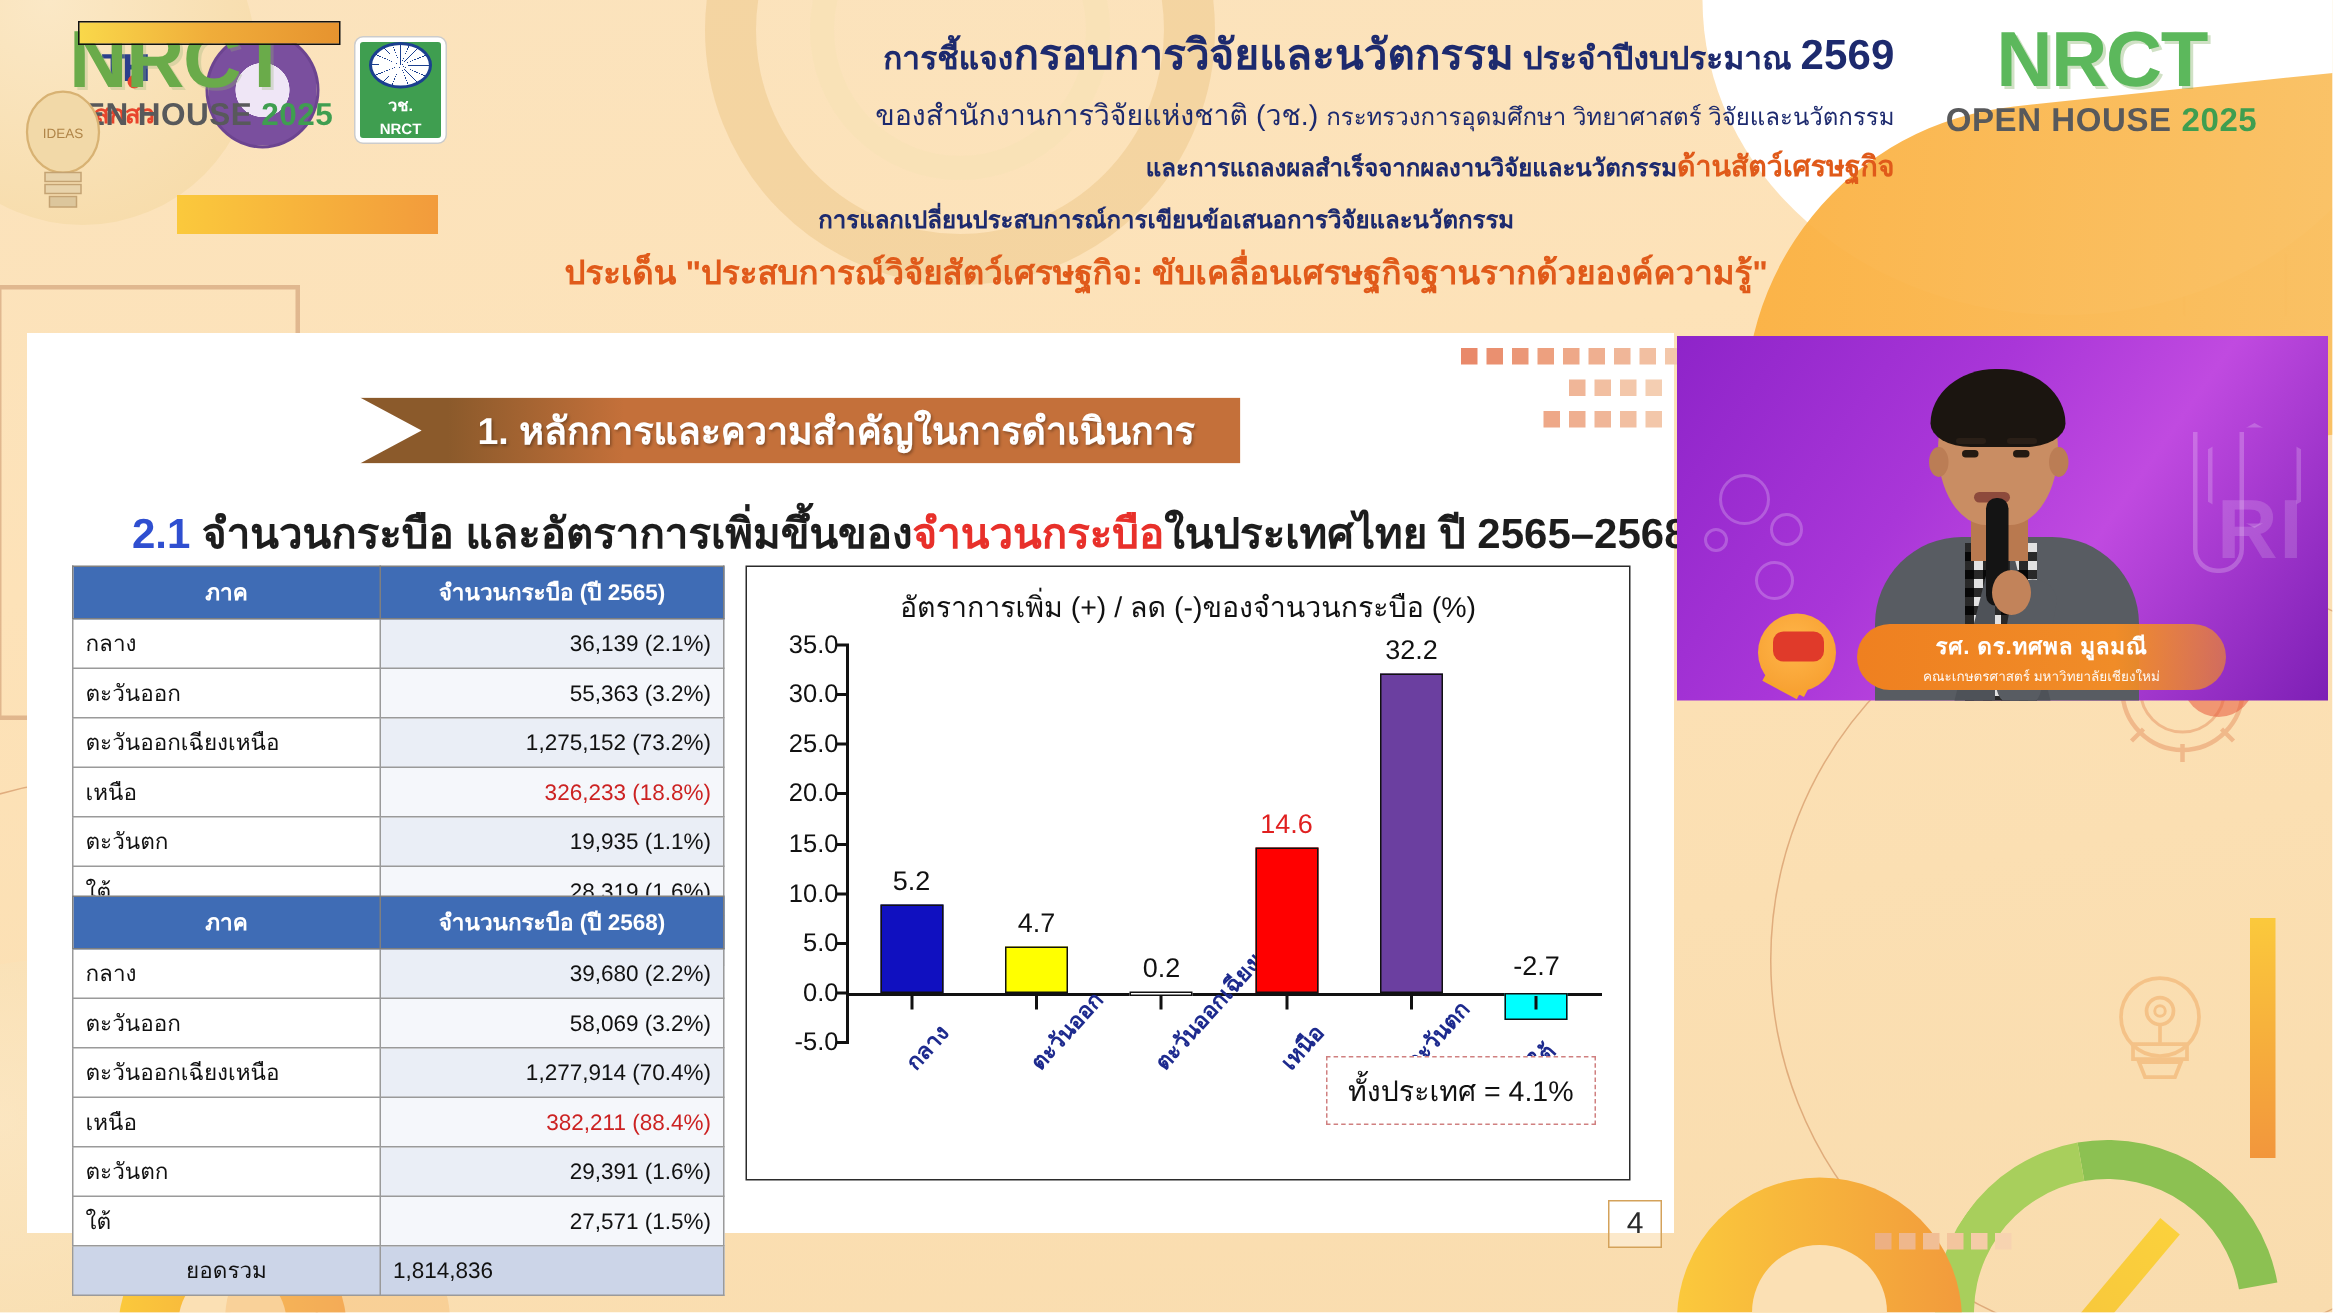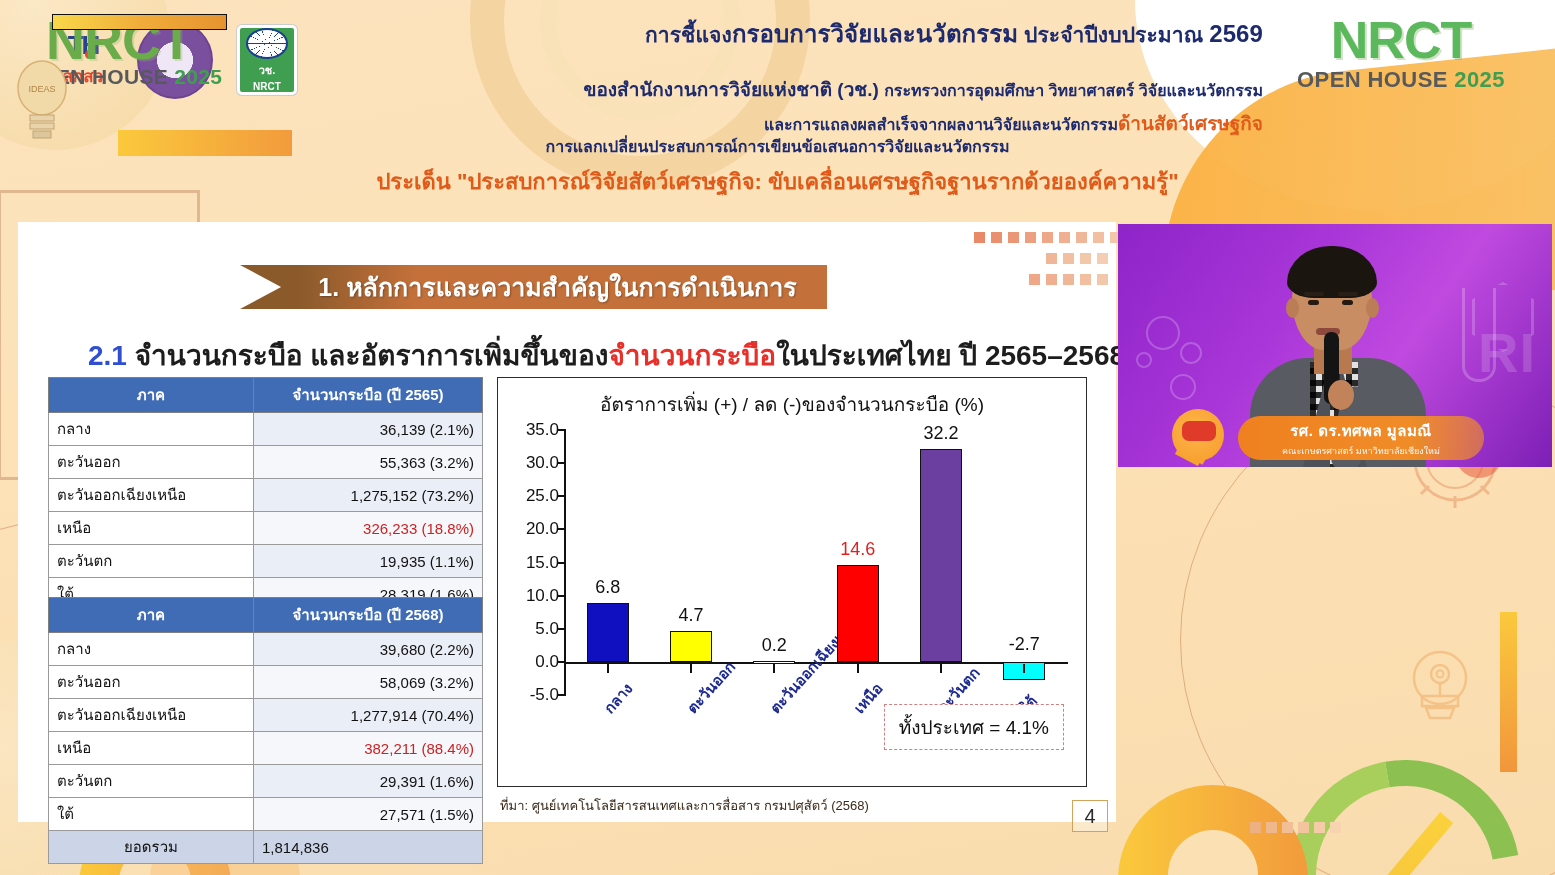--- a/index.html
+++ b/index.html
@@ -114,23 +114,23 @@
     width:42px;height:42px;border-radius:50%;background:#fff;
     border:2px solid #1b3f8f;
     background-image:
       repeating-conic-gradient(from 0deg, #1b3f8f 0 2deg, #fff 2deg 22.5deg);
   }
   .logo-nrct .t1 { color:#fff; font-size:11px; font-weight:bold; }
   .logo-nrct .t2 { color:#fff; font-size:10px; font-weight:bold; }
 
   .headtext { position:absolute; right:292px; top:14px; text-align:right; }
   .headtext .l1 { font-size:21px; color:#1d2a6e; font-weight:bold; letter-spacing:.1px;}
-  .headtext .l1 b { font-size:24px; }
+  .headtext .l1 b { font-size:28px; }
   .headtext .l1 .num { color:#1d2a6e; }
-  .headtext .l2 { font-size:19px; color:#1d2a6e; font-weight:bold; margin-top:21px; }
+  .headtext .l2 { font-size:19px; color:#1d2a6e; font-weight:normal; margin-top:3px; }
   .headtext .l2 .small { font-size:16px; }
   .headtext .l3 { font-size:16px; color:#1d2a6e; font-weight:bold; margin-top:4px; }
   .headtext .l3 .hl { color:#e05a1a; font-size:19px; }
 
   .nrct-oh {
     position:absolute; right:28px; top:16px; width:252px; text-align:center;
   }
   .nrct-oh .big {
     font-size:52px; font-weight:bold; line-height:.95; letter-spacing:-1px;
     color:#5cb85c;
@@ -622,21 +622,21 @@
         <div class="ytick" style="top: 165.625px;">10.0</div>
         <div class="ytickmark" style="top: 165.625px;"></div>
         <div class="ytick" style="top: 198.75px;">5.0</div>
         <div class="ytickmark" style="top: 198.75px;"></div>
         <div class="ytick" style="top: 231.875px;">0.0</div>
         <div class="ytickmark" style="top: 231.875px;"></div>
         <div class="ytick" style="top: 265px;">-5.0</div>
         <div class="ytickmark" style="top: 265px;"></div>
         <div class="zeroline" style="top: 231.875px;"></div>
         <div class="bar" style="left: 20.6667px; top: 172.912px; width: 42px; height: 58.9625px; background: rgb(16, 16, 192);"></div>
-        <div class="barlabel" style="left: 41.6667px; top: 146.912px; color: rgb(17, 17, 17);">6.8</div>
+        <div class="barlabel" style="left: 41.6667px; top: 146.912px; color: rgb(17, 17, 17);">5.2</div>
         <div class="xtickmark" style="left: 40.6667px; top: 233.875px;"></div>
         <div class="xlabel" style="left: 31.6667px; top: 273px;">กลาง</div>
         <div class="bar" style="left: 104px; top: 200.738px; width: 42px; height: 31.1375px; background: rgb(255, 255, 0);"></div>
         <div class="barlabel" style="left: 125px; top: 174.738px; color: rgb(17, 17, 17);">4.7</div>
         <div class="xtickmark" style="left: 124px; top: 233.875px;"></div>
         <div class="xlabel" style="left: 115px; top: 273px;">ตะวันออก</div>
         <div class="bar" style="left: 187.333px; top: 230.55px; width: 42px; height: 3px; background: rgb(255, 255, 255);"></div>
         <div class="barlabel" style="left: 208.333px; top: 204.55px; color: rgb(17, 17, 17);">0.2</div>
         <div class="xtickmark" style="left: 207.333px; top: 233.875px;"></div>
         <div class="xlabel" style="left: 198.333px; top: 273px;">ตะวันออกเฉียงเหนือ</div>
@@ -649,21 +649,20 @@
         <div class="xtickmark" style="left: 374px; top: 233.875px;"></div>
         <div class="xlabel" style="left: 365px; top: 273px;">ตะวันตก</div>
         <div class="bar" style="left: 437.333px; top: 231.875px; width: 42px; height: 17.8875px; background: rgb(0, 255, 255);"></div>
         <div class="barlabel" style="left: 458.333px; top: 203.875px; color: rgb(17, 17, 17);">-2.7</div>
         <div class="xtickmark" style="left: 457.333px; top: 233.875px;"></div>
         <div class="xlabel" style="left: 448.333px; top: 273px;">ใต้</div>
       </div>
     <div class="noteBox">ทั้งประเทศ = 4.1%</div>
   </div>
 
-  <div class="source">ที่มา: ศูนย์เทคโนโลยีสารสนเทศและการสื่อสาร กรมปศุสัตว์ (2568)</div>
   <div class="pagenum">4</div>
 
   <div class="video">
     <div class="vdeco" style="left:28px;top:92px;width:34px;height:34px;border-radius:50%;"></div>
     <div class="vdeco" style="left:62px;top:118px;width:22px;height:22px;border-radius:50%;"></div>
     <div class="vdeco" style="left:18px;top:128px;width:16px;height:16px;border-radius:50%;"></div>
     <div class="vdeco" style="left:52px;top:150px;width:26px;height:26px;border-radius:50%;"></div>
     <div class="vdeco vhex" style="position:absolute;right:18px;top:58px;"></div>
     <div class="vtube"></div>
     <div class="vletters">RI</div>

